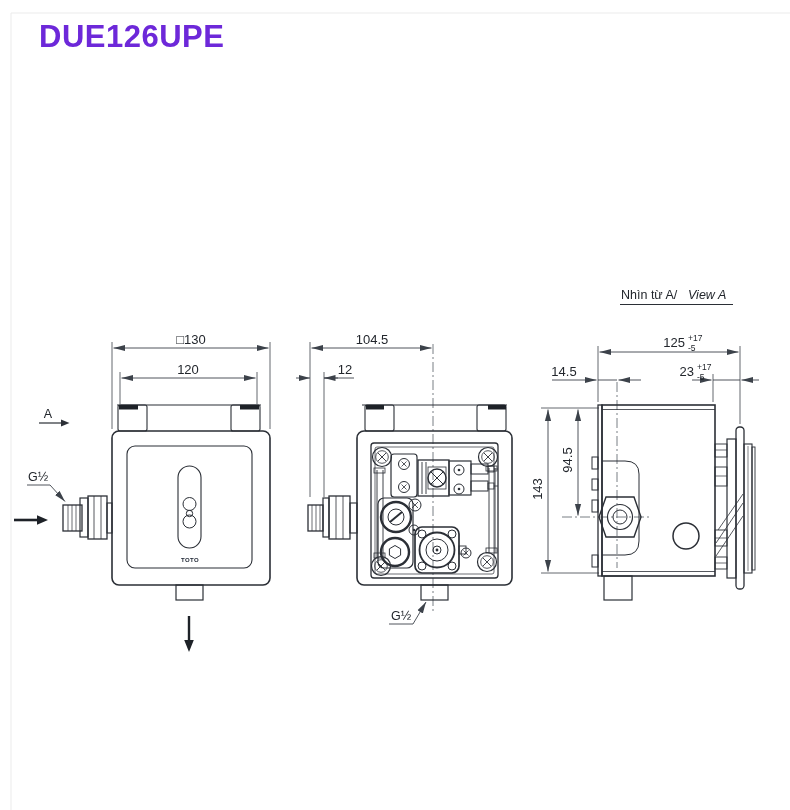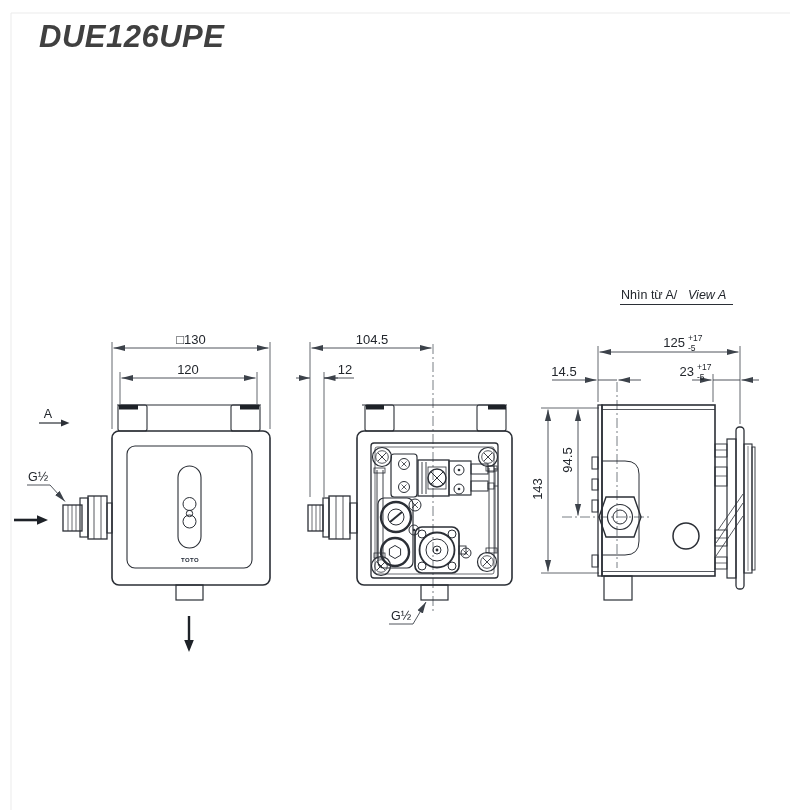--- a/index.html
+++ b/index.html
@@ -1,19 +1,19 @@
 <!DOCTYPE html>
 <html><head>
 <meta charset="utf-8">
 <style>
   html,body{margin:0;padding:0;background:#ffffff;}
   #page{position:relative;width:790px;height:810px;background:#ffffff;overflow:hidden;
         font-family:"Liberation Sans",sans-serif;}
   #title{position:absolute;left:39px;top:19px;font-size:31px;font-weight:700;
-         font-style:italic;color:#404040;letter-spacing:0.5px;}
+         color:#6d28d9;letter-spacing:0.5px;}
   svg text{font-family:"Liberation Sans",sans-serif;fill:#22262c;}
   .dim{font-size:13px;}
   .dimsmall{font-size:8.5px;}
   .lbl{font-size:12.5px;}
   .cap{font-size:12.5px;}
   .capi{font-size:12.5px;font-style:italic;}
   .brand{font-size:6px;font-weight:700;fill:#1a2230;letter-spacing:0.4px;}
   .obj{stroke:#2b2f36;fill:none;}
   .dimln{stroke:#3c424a;stroke-width:0.9;fill:none;}
   .ext{stroke:#3c424a;stroke-width:0.8;fill:none;}

